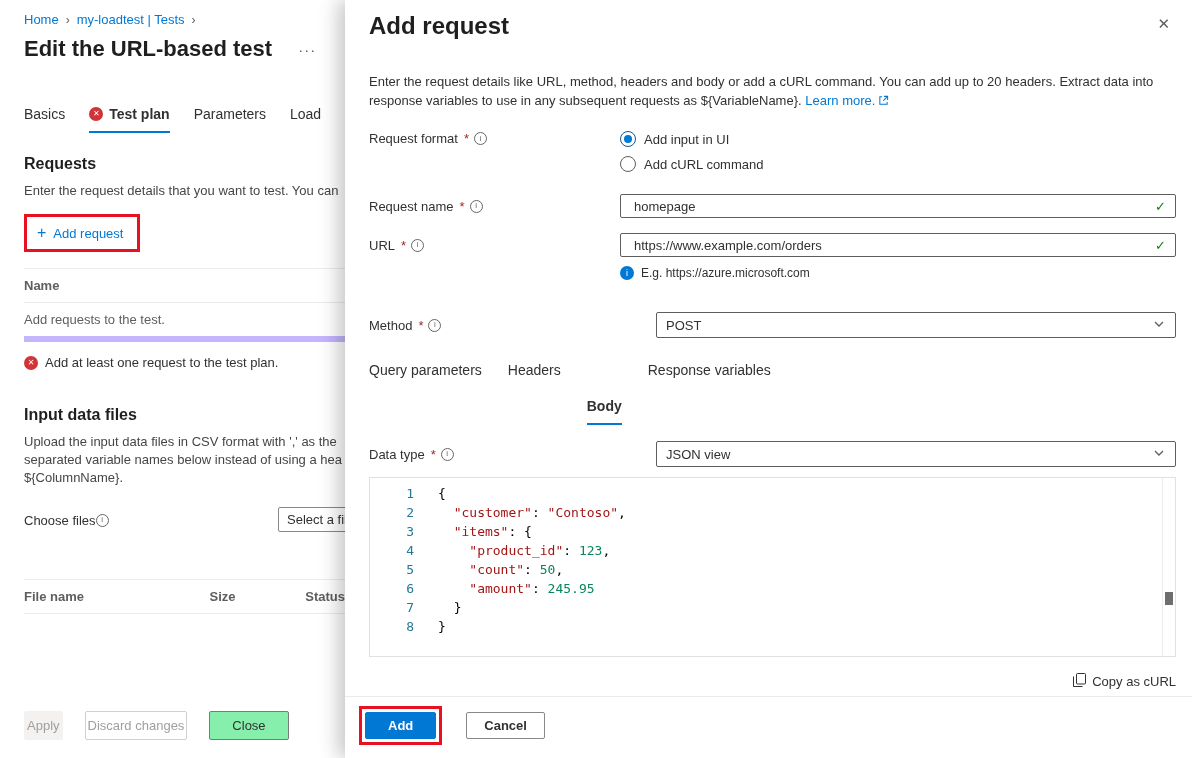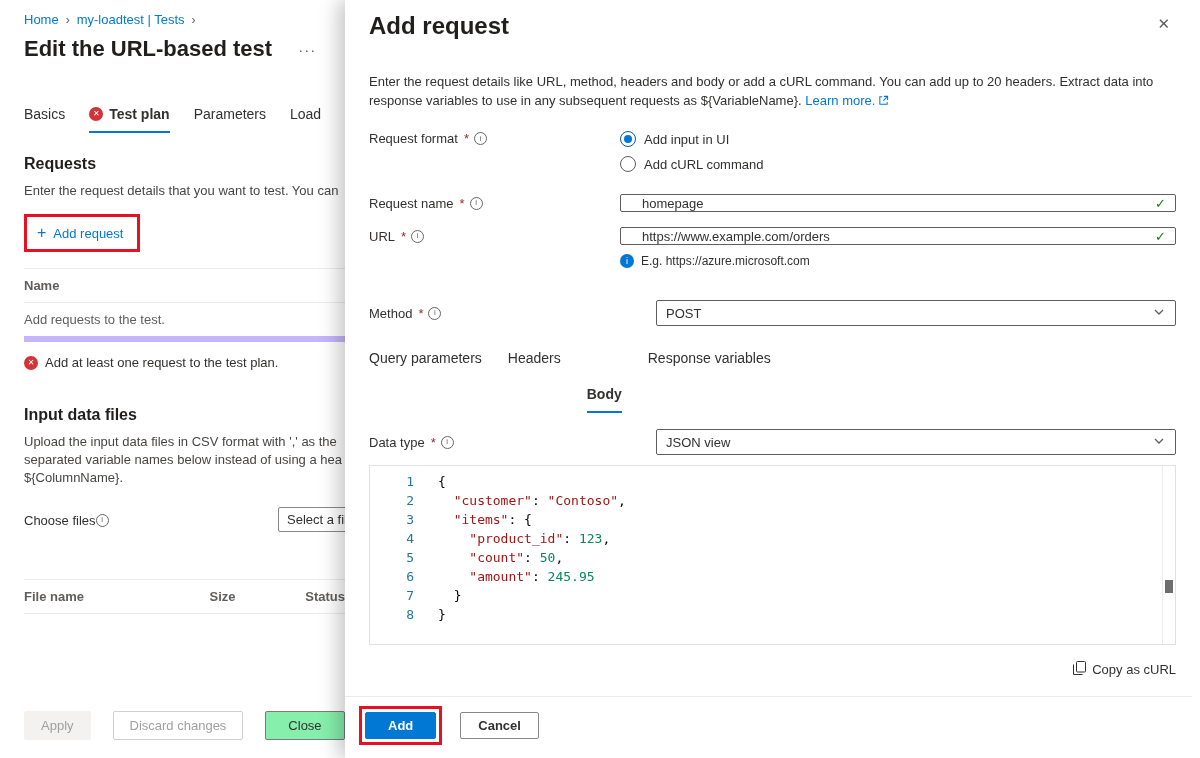--- a/index.html
+++ b/index.html
@@ -30,21 +30,21 @@
   .mini-table .thead { font-size:13px; font-weight:700; color:#605e5c; padding:9px 0; border-bottom:1px solid #edebe9; }
   .empty-msg { font-size:13px; color:#605e5c; padding:9px 0; border-bottom:6px solid #c4b5fd; }
   .error-row { display:flex; align-items:center; gap:7px; margin-top:13px; font-size:13px; color:#323130; white-space:nowrap; }
   .para-line { font-size:13px; color:#484644; white-space:nowrap; line-height:18px; }
   .choose-row { margin-top:20px; position:relative; height:26px; display:flex; align-items:center; font-size:13px; }
   .file-picker { position:absolute; left:254px; top:0; width:130px; height:25px; border:1px solid #8a8886; border-radius:2px;
     display:flex; align-items:center; padding:0 8px; font-size:13px; color:#323130; white-space:nowrap; overflow:hidden; background:#fff; cursor:pointer; }
   .files-head { display:flex; margin-top:46px; border-top:1px solid #edebe9; border-bottom:1px solid #edebe9; padding:9px 0; font-size:13px; font-weight:700; color:#605e5c; white-space:nowrap; }
   .col-file { width:186px; } .col-size { width:96px; } .col-status { flex:1; }
   .page-footer { position:absolute; left:24px; bottom:18px; display:flex; gap:22px; }
-  .btn { font-size:13px; border-radius:2px; padding:6px 16px; cursor:pointer; white-space:nowrap; border:1px solid transparent; }
+  .btn { font-size:13px; border-radius:2px; padding:6px 2px; cursor:pointer; white-space:nowrap; border:1px solid transparent; }
   .btn-disabled1 { background:#f3f2f1; color:#a19f9d; border-color:#f3f2f1; }
   .btn-disabled2 { background:#fff; color:#a19f9d; border-color:#d2d0ce; }
   .btn-close-pg { background:#86efac; color:#323130; border-color:#7a7a7a; padding:6px 22px; }
 
   
   .panel { position:absolute; left:345px; top:0; right:0; height:758px; background:#fff;
     box-shadow:-7px 0 18px rgba(0,0,0,0.22); padding:0 24px; }
   .panel-header { display:flex; align-items:flex-start; justify-content:space-between; padding-top:12px; }
   .panel-title { font-size:24px; font-weight:700; color:#201f1e; margin:0; }
   .close-btn { font-size:15px; color:#605e5c; cursor:pointer; padding:4px 6px; line-height:1; }
@@ -63,22 +63,22 @@
   .fctrl { flex:1; min-width:0; }
 
   .radio-row { display:flex; align-items:center; gap:8px; font-size:13px; cursor:pointer; }
   .radio-row + .radio-row { margin-top:9px; }
   .radio { width:16px; height:16px; border:1px solid #605e5c; border-radius:50%; background:#fff;
     display:inline-flex; align-items:center; justify-content:center; flex:0 0 auto; }
   .radio.selected { border-color:#0c5a9d; }
   .radio .dot { display:none; }
   .radio.selected .dot { display:block; width:8px; height:8px; border-radius:50%; background:#0078d4; }
 
-  .textbox { position:relative; height:18px; border:1px solid #605e5c; border-radius:2px; background:#fff;
-    display:flex; align-items:center; padding:0 28px 0 21px; font-size:13px; color:#323130; cursor:text; }
+  .textbox { position:relative; height:24px; border:1px solid #605e5c; border-radius:2px; background:#fff;
+    display:flex; align-items:center; padding:0 28px 0 13px; font-size:13px; color:#323130; cursor:text; }
   .valid { position:absolute; right:9px; color:#107c10; font-size:13px; }
   .dropdown { height:26px; border:1px solid #605e5c; border-radius:2px; background:#fff;
     display:flex; align-items:center; justify-content:space-between; padding:0 10px 0 9px; font-size:13px; color:#323130; cursor:pointer;margin-left:36px; }
 
   .hint-row { margin-left:251px; margin-top:9px; display:flex; align-items:center; gap:7px; font-size:12px; color:#323130; }
   .gap-lg { margin-top:32px; }
 
   .ptabs { display:flex; gap:26px; margin-top:24px; font-size:14px; }
   .ptab { padding-bottom:9px; cursor:pointer; border-bottom:2px solid transparent; color:#323130; }
   .ptab.selected { font-weight:700; border-bottom:2px solid #0078d4;margin-top:36px; }
@@ -92,21 +92,21 @@
   .tk-p { color:#000000; }
   .tk-s { color:#a31515; }
   .tk-n { color:#098658; }
   .vscroll { position:absolute; right:0; top:0; bottom:0; width:13px; border-left:1px solid #ececec; background:#fff; }
   .vthumb { position:absolute; right:2px; top:64%; width:8px; height:13px; background:#6e6e6e; cursor:grab; }
 
   .copy-row { margin-top:16px; display:flex; justify-content:flex-end; }
   .copy-curl { display:inline-flex; align-items:center; gap:6px; font-size:13px; color:#323130; cursor:pointer; }
 
   .panel-footer { position:absolute; left:0; right:8px; bottom:0; border-top:1px solid #edebe9; background:#fff;
-    padding:9px 24px 13px 14px; display:flex; align-items:center; gap:18px; }
+    padding:9px 24px 13px 14px; display:flex; align-items:center; gap:24px; }
   .annot-sm { display:inline-flex; border:3px solid #e81123; padding:3px; }
   .btn-primary { background:#0078d4; color:#fff; border:1px solid #0078d4; border-radius:2px;
     font-size:13px; font-weight:700; padding:5px 22px; cursor:pointer; }
   .btn-secondary { background:#fff; color:#323130; border:1px solid #8a8886; border-radius:2px;
     font-size:13px; font-weight:700; padding:5px 17px; cursor:pointer; }
 </style>
 </head>
 <body>
 
 <div class="page">

